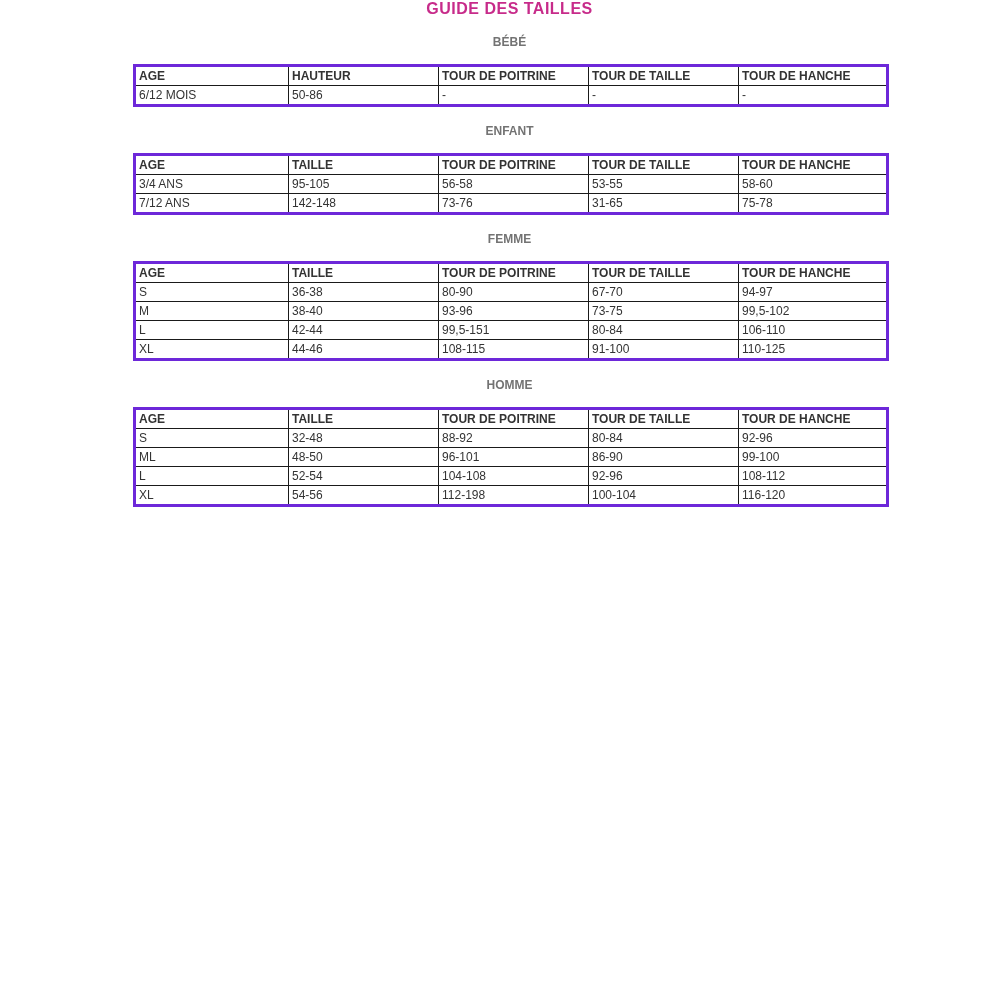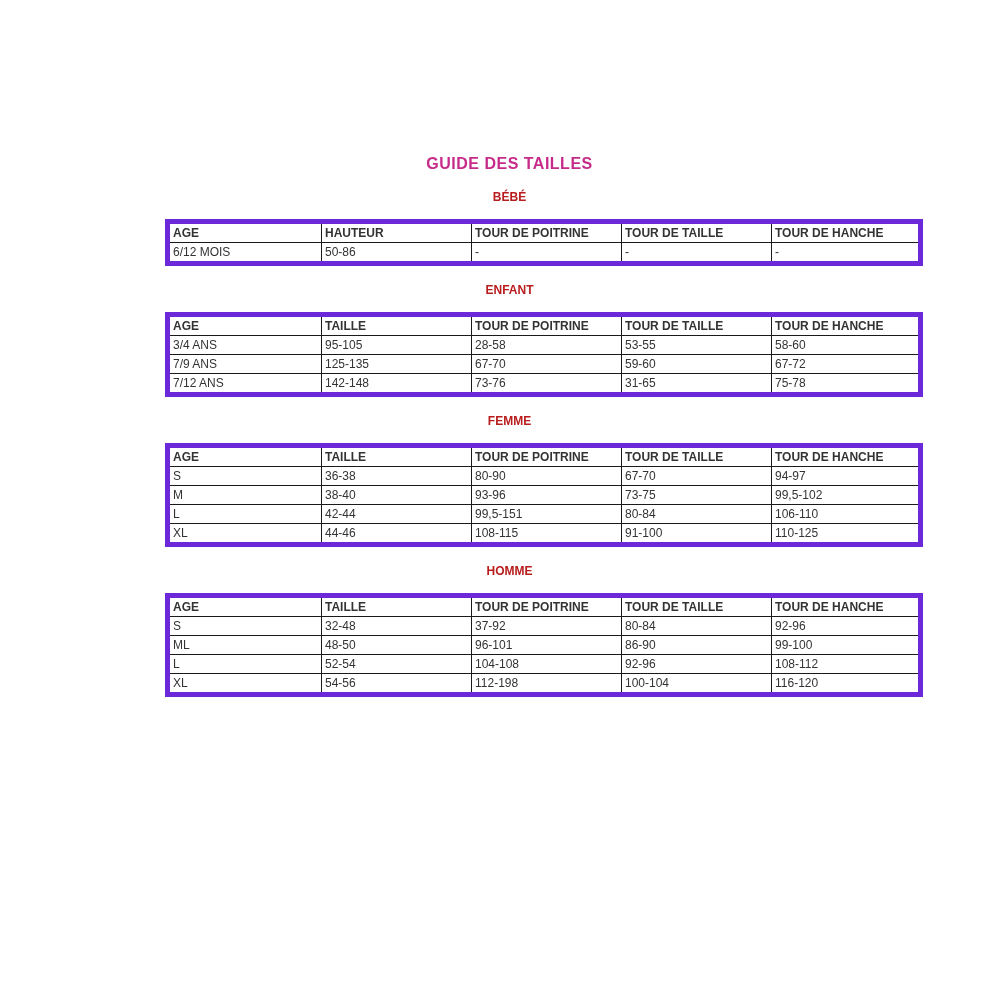--- a/index.html
+++ b/index.html
@@ -13,44 +13,42 @@
     width: 1000px;
     height: 1000px;
     background: #ffffff;
     overflow: hidden;
   }
   .content {
     position: absolute;
     left: 133px;
     top: 0;
     width: 753px;
-    padding-top: 155px;
   }
   .page-title {
     margin: 0 0 0 0;
     text-align: center;
     font-size: 16px;
     font-weight: bold;
     letter-spacing: 0.5px;
     line-height: 18px;
   }
   .section-title {
     margin: 17px 0 15px 0;
     text-align: center;
     font-size: 12px;
     font-weight: bold;
-    color: #b91c1c;
+    color: #737373;
     line-height: 14px;
   }
   .size-table {
     width: 753px;
     border-collapse: collapse;
     table-layout: fixed;
-    border: 5px solid #6d28d9;
-    margin-left: 32px;
+    border: 3px solid #6d28d9;
   }
   .size-table th,
   .size-table td {
     border: 1px solid #1a1a1a;
     font-size: 12px;
     line-height: 15px;
     color: #333333;
     text-align: left;
     vertical-align: middle;
     padding: 2px 3px 1px 3px;
@@ -119,30 +117,23 @@
                 <th>TAILLE</th>
                 <th>TOUR DE POITRINE</th>
                 <th>TOUR DE TAILLE</th>
                 <th>TOUR DE HANCHE</th>
               </tr>
             </thead>
             <tbody>
               <tr>
                 <td>3/4 ANS</td>
                 <td>95-105</td>
-                <td>28-58</td>
+                <td>56-58</td>
                 <td>53-55</td>
                 <td>58-60</td>
-              </tr>
-              <tr>
-                <td>7/9 ANS</td>
-                <td>125-135</td>
-                <td>67-70</td>
-                <td>59-60</td>
-                <td>67-72</td>
               </tr>
               <tr>
                 <td>7/12 ANS</td>
                 <td>142-148</td>
                 <td>73-76</td>
                 <td>31-65</td>
                 <td>75-78</td>
               </tr>
             </tbody>
           </table>
@@ -214,21 +205,21 @@
                 <th>TAILLE</th>
                 <th>TOUR DE POITRINE</th>
                 <th>TOUR DE TAILLE</th>
                 <th>TOUR DE HANCHE</th>
               </tr>
             </thead>
             <tbody>
               <tr>
                 <td>S</td>
                 <td>32-48</td>
-                <td>37-92</td>
+                <td>88-92</td>
                 <td>80-84</td>
                 <td>92-96</td>
               </tr>
               <tr>
                 <td>ML</td>
                 <td>48-50</td>
                 <td>96-101</td>
                 <td>86-90</td>
                 <td>99-100</td>
               </tr>

